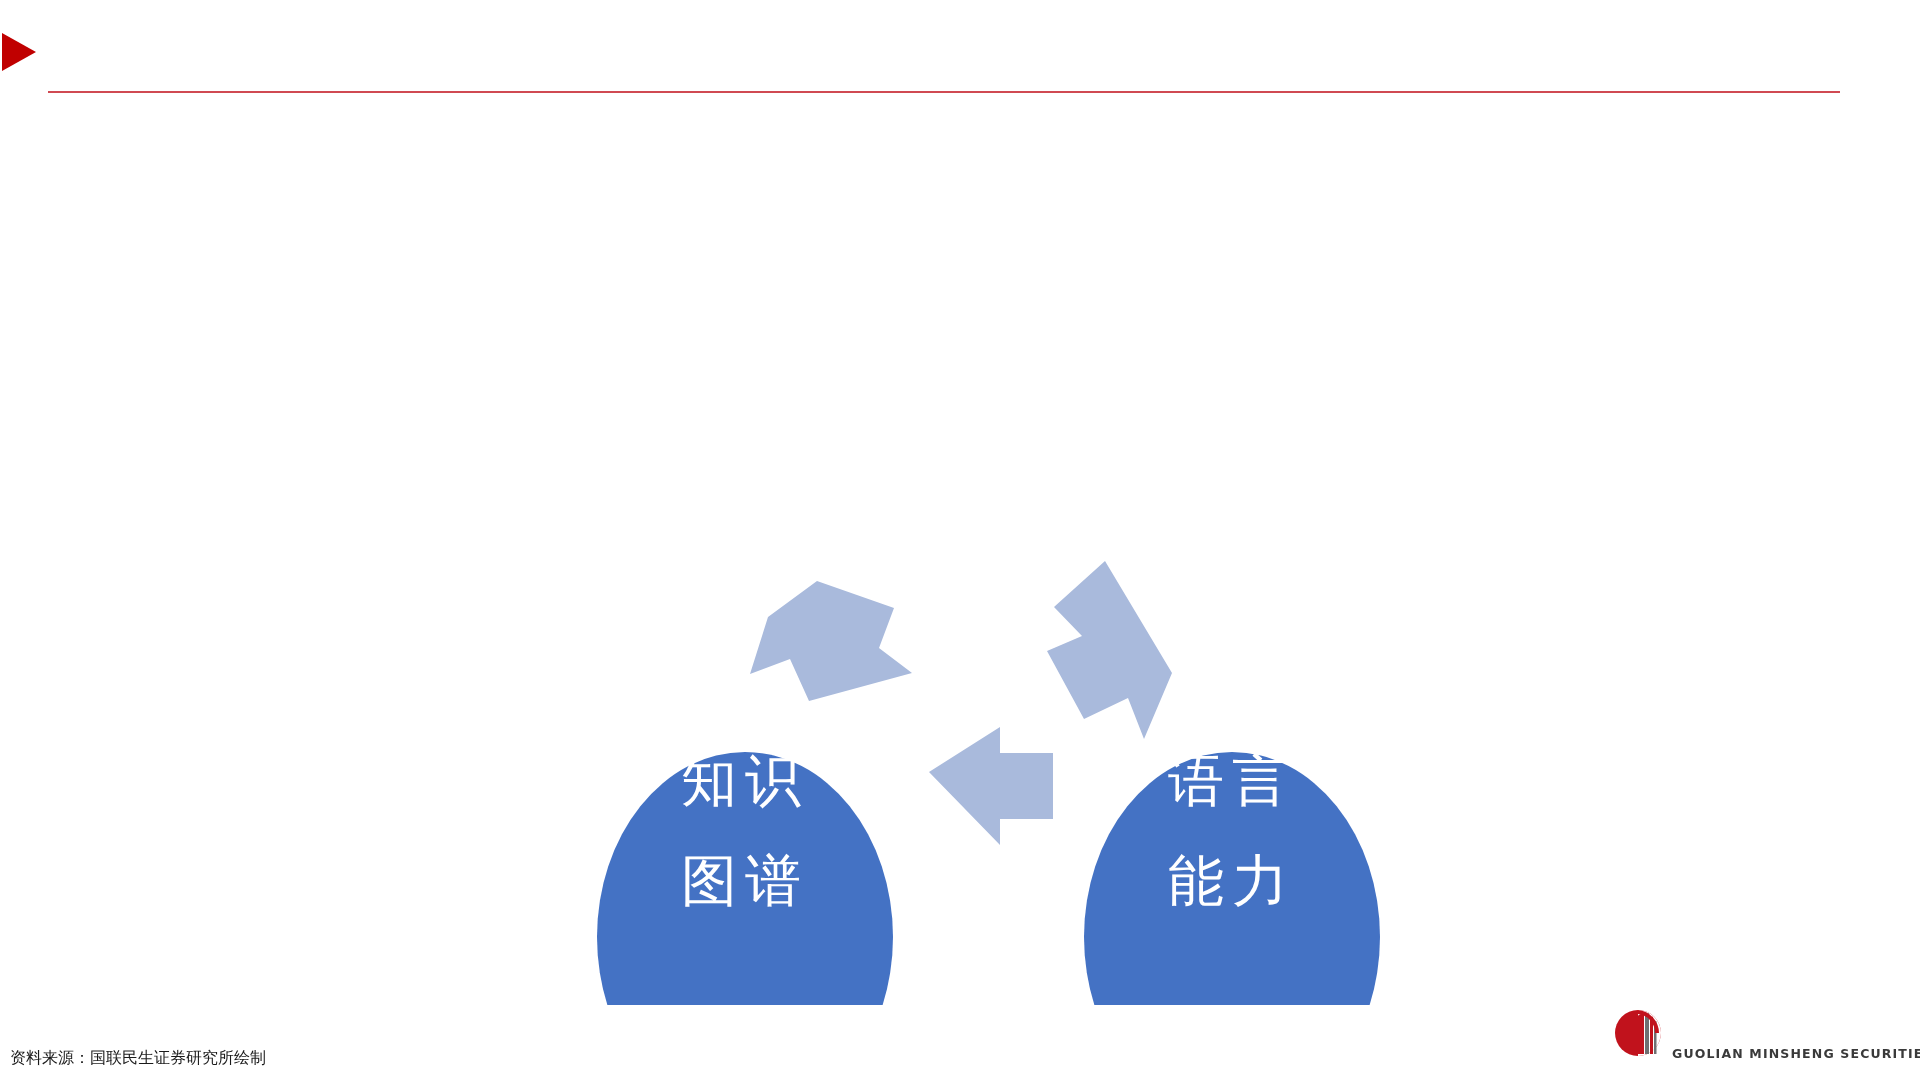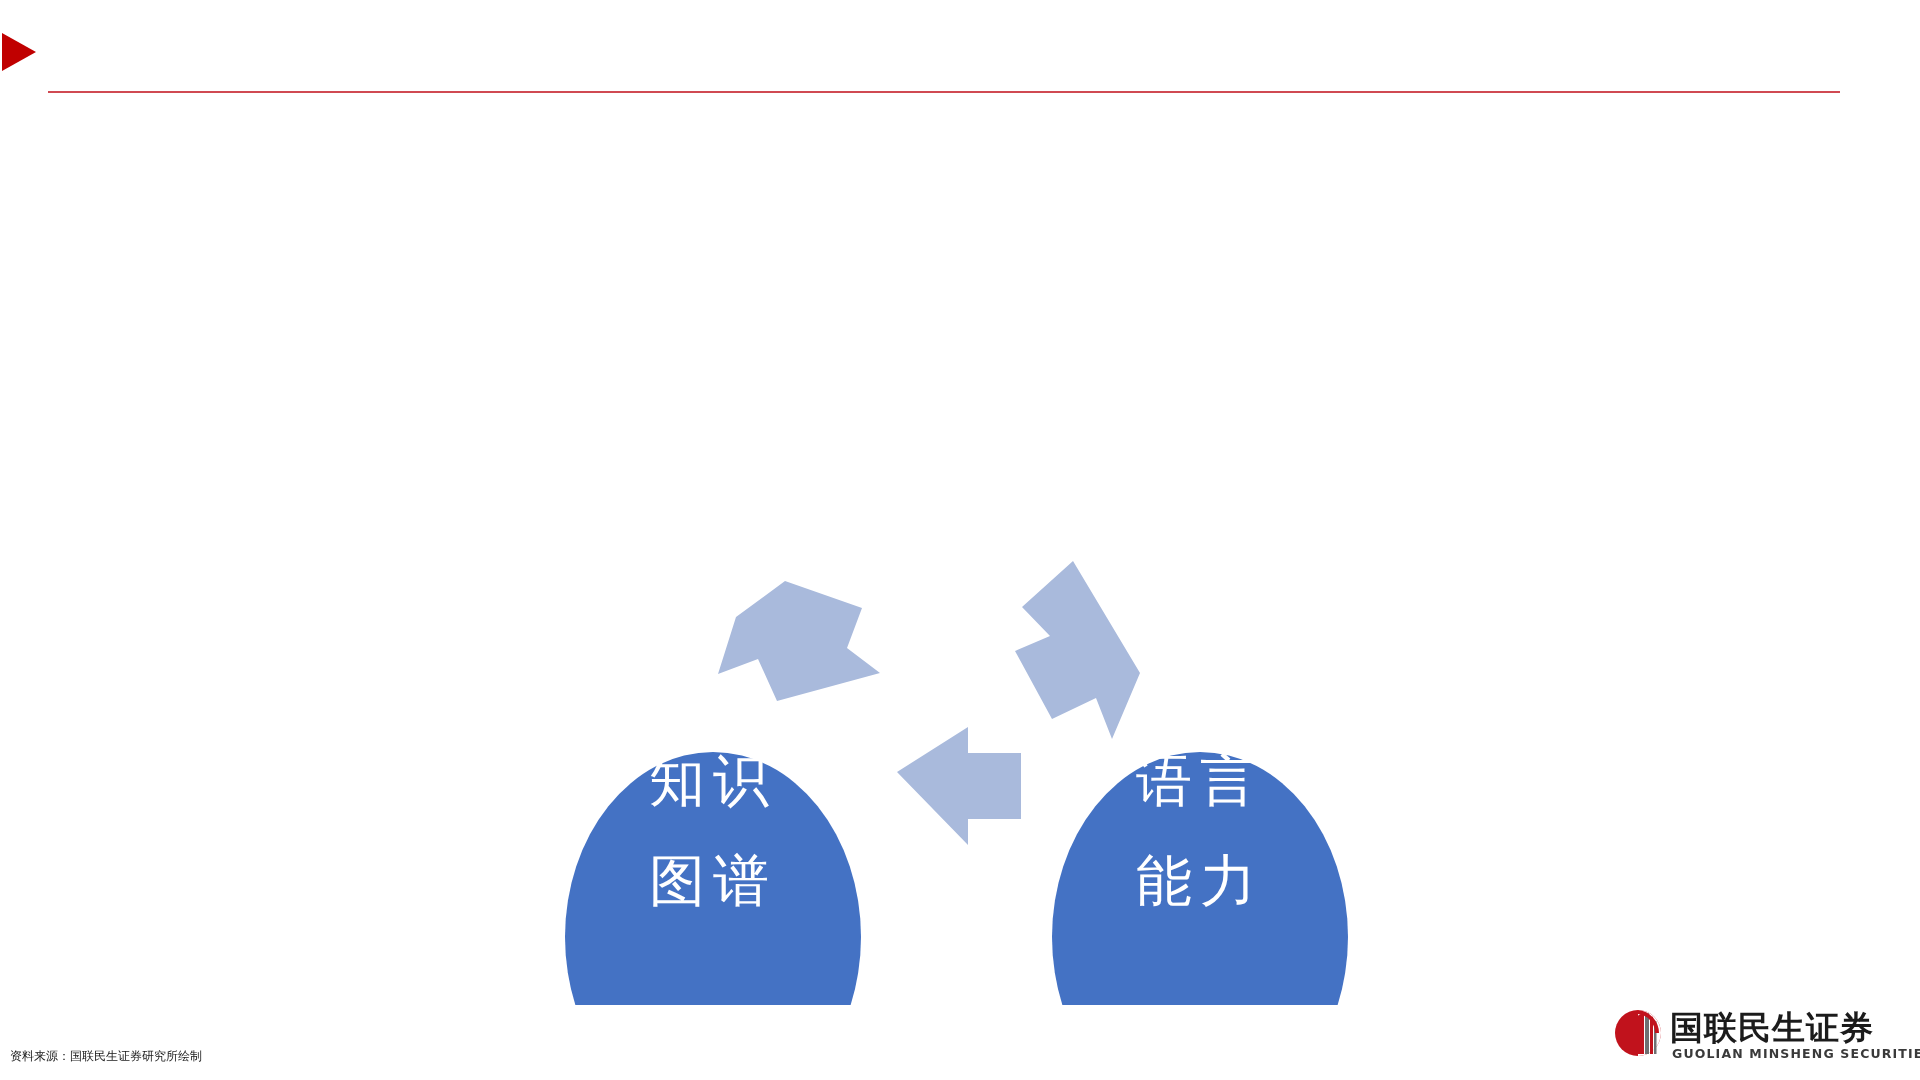--- a/index.html
+++ b/index.html
@@ -50,21 +50,21 @@
     left: 48px;
     top: 91px;
     width: 1792px;
     height: 2px;
     background: #D04A52;
   }
 
   
   #diagram {
     position: absolute;
-    left: 540px;
+    left: 572px;
     top: 545px;
     width: 830px;
     height: 460px;
   }
   #diagram svg {
     display: block;
   }
   .node-label {
     font-family: "DejaVu Serif", "Liberation Serif", serif;
     fill: #ffffff;
@@ -72,21 +72,21 @@
     letter-spacing: 8px;
     text-anchor: middle;
   }
 
   
   #source-note {
     position: absolute;
     left: 10px;
     top: 1048px;
     font-family: "DejaVu Serif", "Liberation Serif", serif;
-    font-size: 12px;
+    font-size: 16px;
     color: #1a1a1a;
     white-space: nowrap;
   }
 
   #brand-logo {
     position: absolute;
     left: 1613px;
     top: 1006px;
     width: 300px;
     height: 62px;
@@ -166,15 +166,14 @@
     <svg width="50" height="50" viewBox="0 0 50 50" xmlns="http://www.w3.org/2000/svg">
       <path d="M25 2 A23 23 0 1 0 25 48 A23 23 0 1 0 25 2 Z" fill="#C1121C"></path>
       <path d="M25 2 A23 23 0 0 1 25 48 L25 2 Z" fill="#ffffff"></path>
       <path d="M21 10 L31 4 L31 46 L21 46 Z" fill="#C1121C"></path>
       <path d="M32 7 L36 5 L36 46 L32 46 Z" fill="#6E6F71"></path>
       <path d="M37 10 L40 8.5 L40 46 L37 46 Z" fill="#C1121C"></path>
       <path d="M41 15 L43.5 13 L43.5 46 L41 46 Z" fill="#6E6F71"></path>
       <path d="M25 2 A23 23 0 0 1 46 25 L42 25 A19 19 0 0 0 25 6 Z" fill="#C1121C"></path>
     </svg>
   </div>
-  <div id="brand-cn">国联民生证券</div>
   <div id="brand-en">GUOLIAN MINSHENG SECURITIES</div>
 </div>
 
 </body></html>

